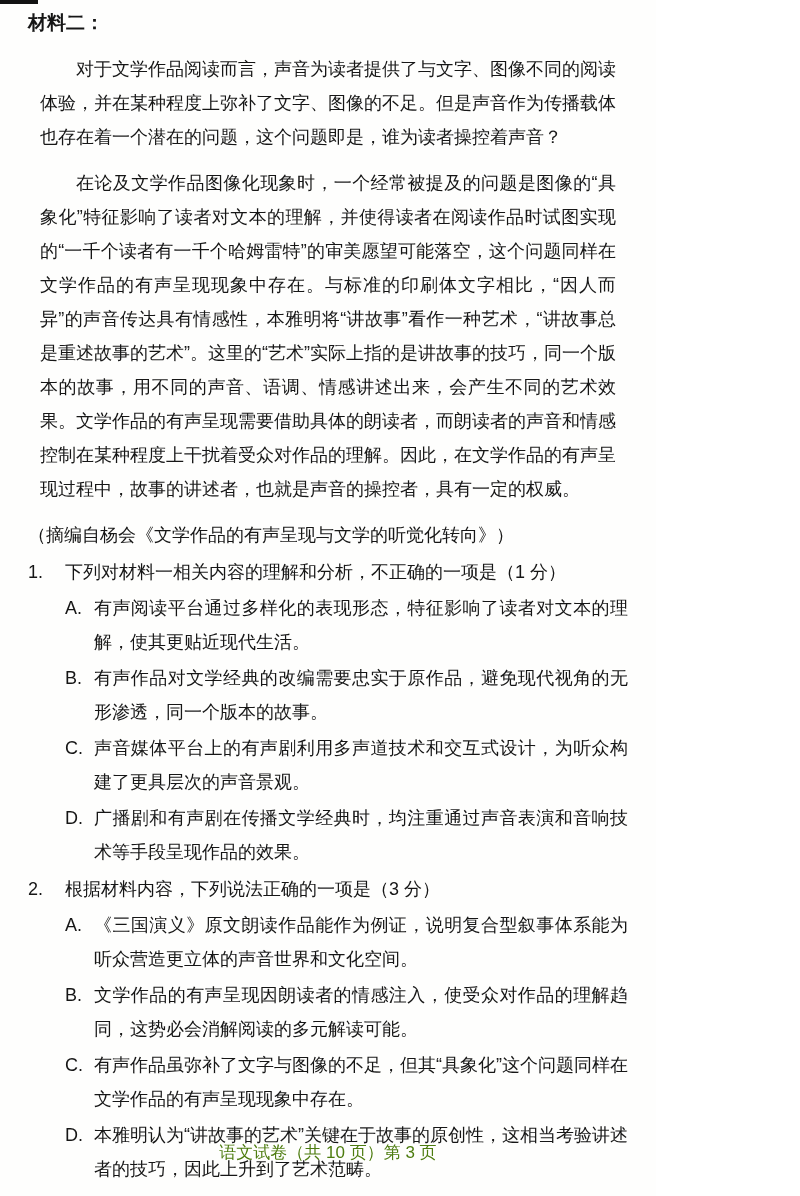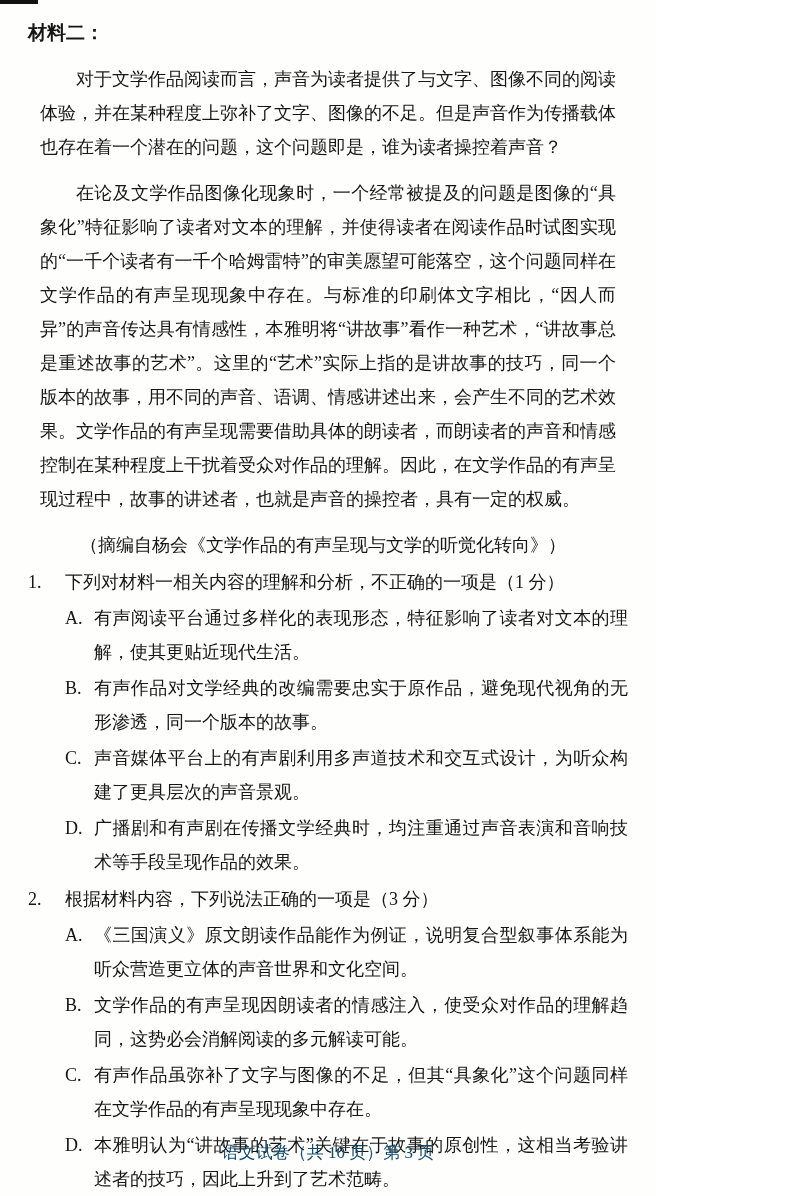--- a/index.html
+++ b/index.html
@@ -6,22 +6,22 @@
     margin: 0;
     padding: 0;
     background: #ffffff;
   }
   .page {
     position: relative;
     width: 656px;
     height: 1196px;
     box-sizing: border-box;
     background: #fefefd;
-    padding: 16px 28px 0 28px;
-    font-family: Liberation Serif, serif;
+    padding: 6px 28px 0 28px;
+    font-family: Liberation Sans, sans-serif;
     font-size: 18px;
     line-height: 34px;
     color: #161616;
     overflow: hidden;
   }
   .scan-artifact {
     position: absolute;
     top: 0;
     left: 0;
     width: 38px;
@@ -33,21 +33,21 @@
     font-size: 19px;
     font-weight: bold;
   }
   .para {
     margin: 12px;
     text-indent: 2em;
     text-align: justify;
   }
   .citation {
     margin: 2px 0 0 0;
-    text-align: center;
+    text-align: left;
     padding-right: 10px;
   }
   .question {
     margin-top: 3px;
   }
   .q-row {
     display: flex;
   }
   .q-num {
     flex: none;
@@ -69,21 +69,21 @@
     flex: 1;
     text-align: justify;
   }
   .footer {
     position: absolute;
     left: 0;
     right: 0;
     bottom: 26px;
     text-align: center;
     font-size: 17px;
-    color: #0c4a6e;
+    color: #4d7c0f;
   }
 </style>
 </head>
 <body>
 
 <div class="page">
   <div class="scan-artifact"></div>
 
   <h2 class="material-heading">材料二：</h2>
 

